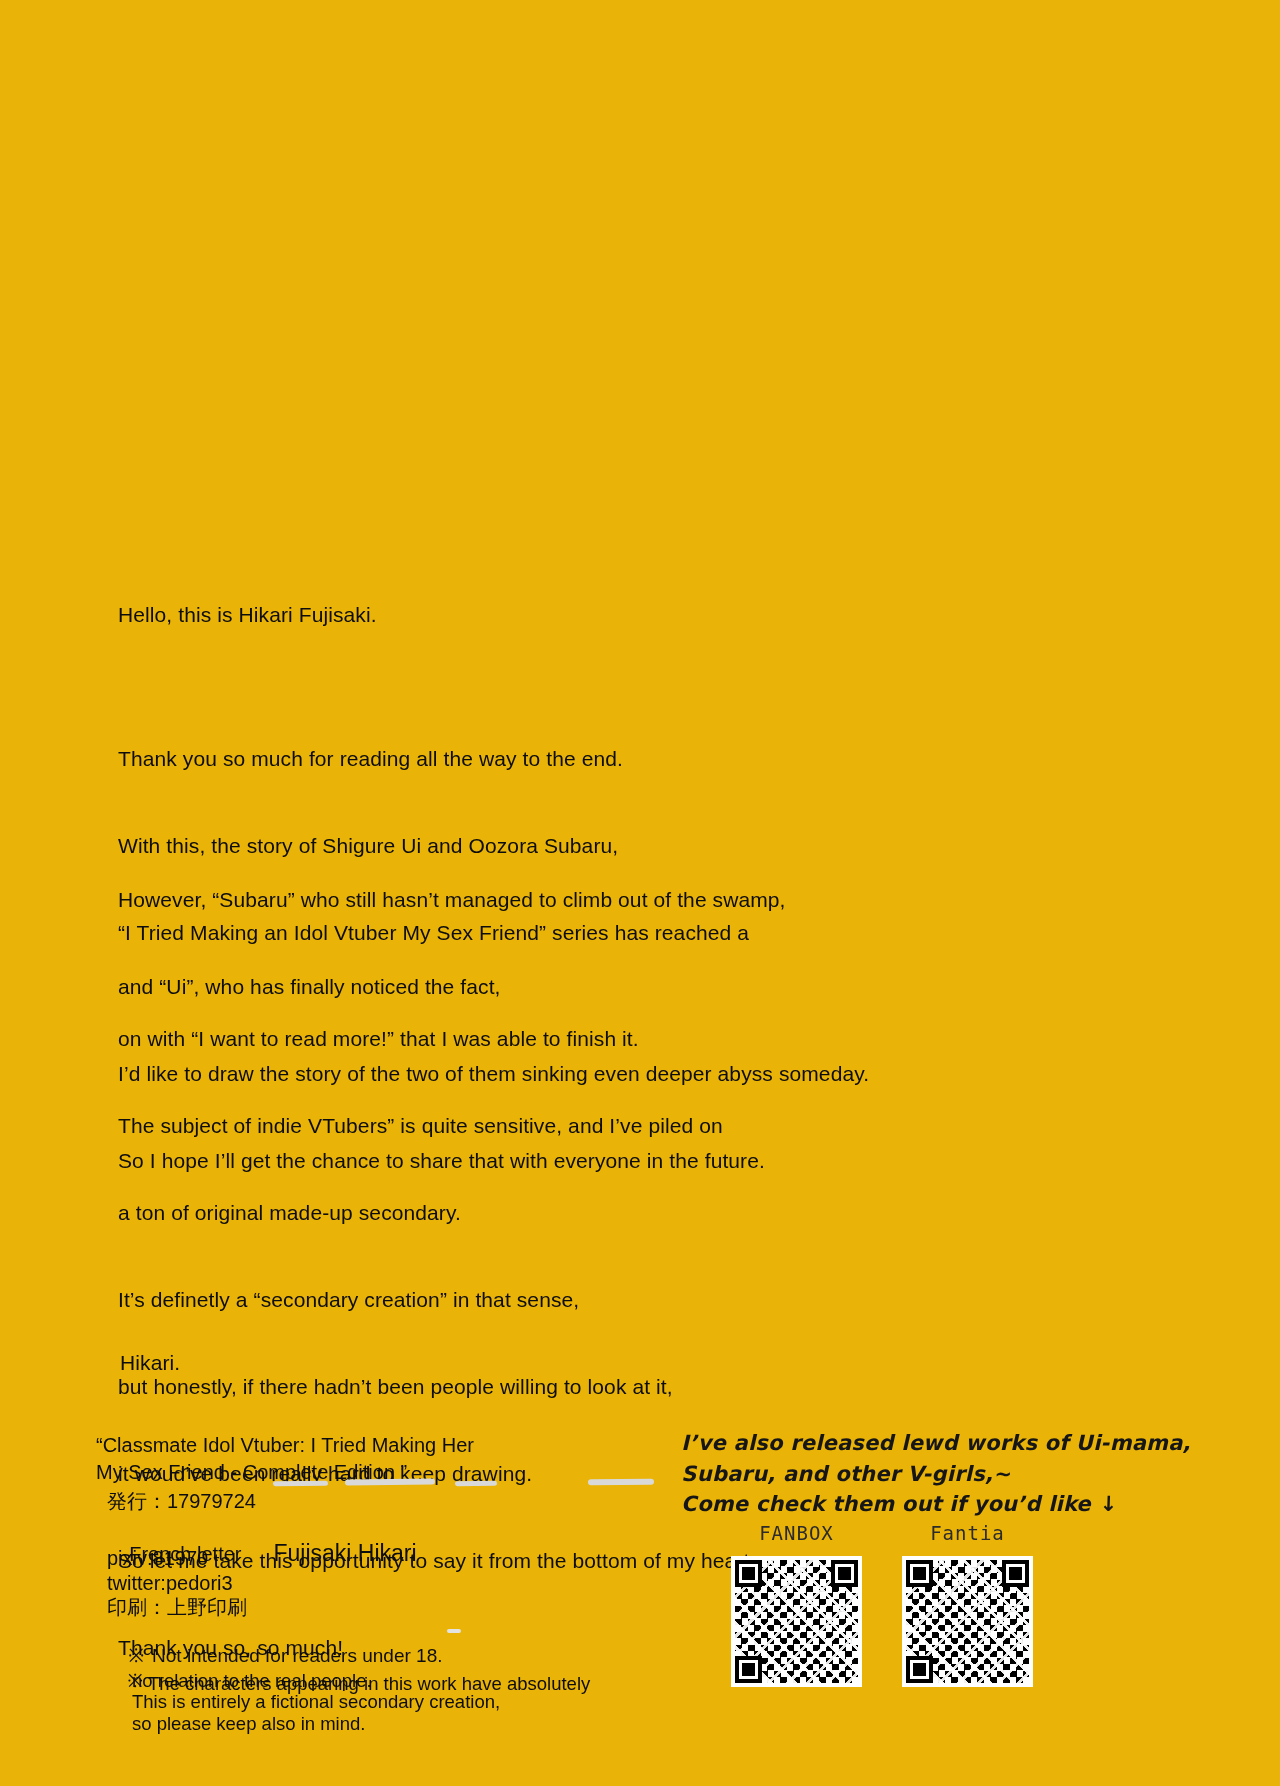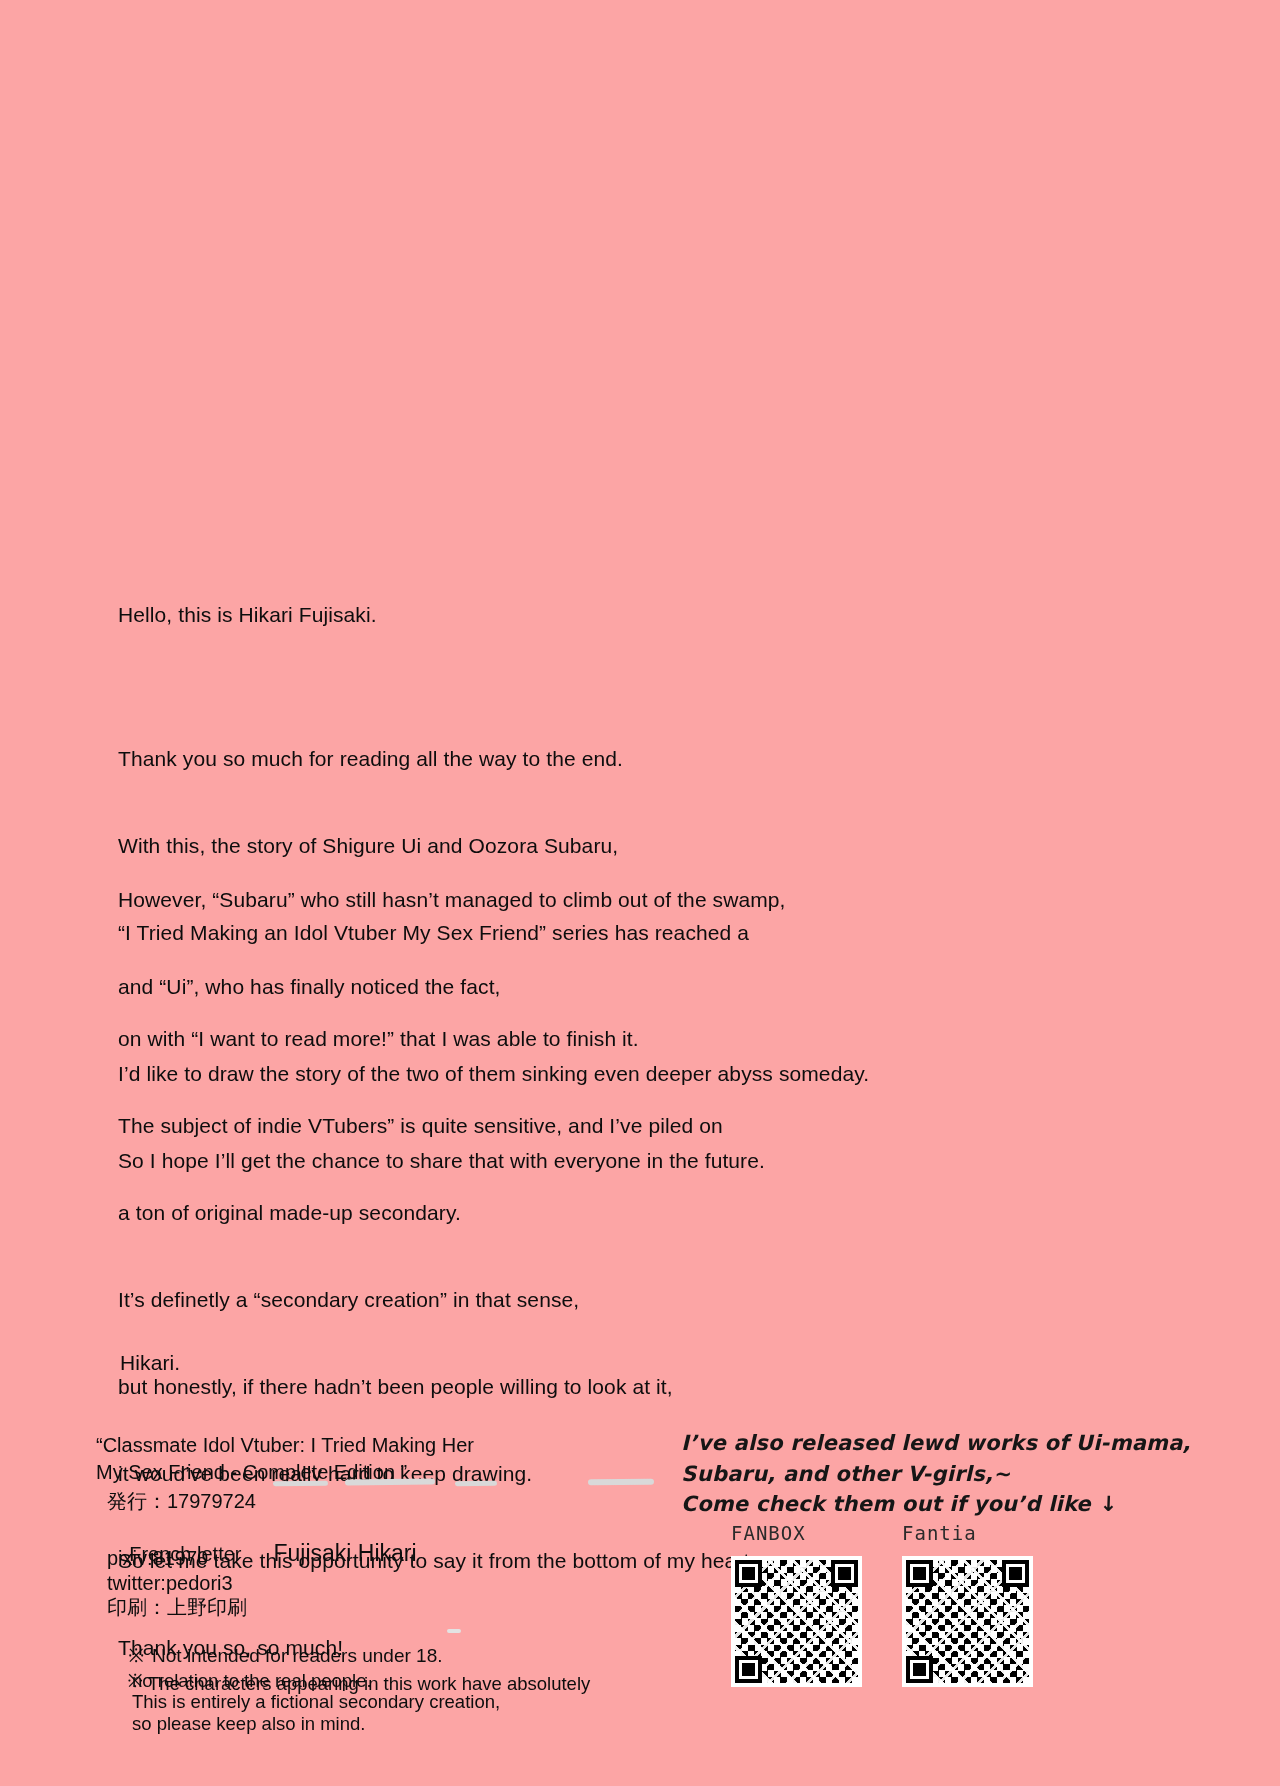--- a/index.html
+++ b/index.html
@@ -1,20 +1,20 @@
 <!DOCTYPE html>
 <html><head>
 <meta charset="utf-8">
 <style>
   html, body { margin: 0; padding: 0; background: #ffffff; }
   .page {
     position: relative;
     width: 1280px;
     height: 1786px;
-    background: #fca5a5;
+    background: #eab308;
     overflow: hidden;
     font-family: "Liberation Sans", sans-serif;
     color: #0d0d0d;
   }
   .abs { position: absolute; }
   
   .body-text { font-size: 21px; line-height: 29px; letter-spacing: 0.1px; white-space: pre; }
   .greeting { left: 118px; }
   .para { left: 118px; }
   
@@ -39,21 +39,21 @@
     color: #161616;
     transform: skewX(-2deg);
     white-space: pre;
   }
   .qr-label {
     font-family: "DejaVu Sans Mono", monospace;
     font-size: 19px;
     letter-spacing: 1px;
     color: #2b2b2b;
     width: 131px;
-    text-align: left;
+    text-align: center;
   }
   .qr { width: 131px; height: 131px; background: #ffffff; }
   .qr-pattern {
     position: absolute; inset: 4px;
     background-image:
       repeating-linear-gradient(45deg, rgba(255,255,255,0) 0 7px, rgba(255,255,255,0.95) 7px 10px, rgba(255,255,255,0) 10px 17px),
       repeating-linear-gradient(135deg, rgba(255,255,255,0) 0 11px, rgba(255,255,255,0.9) 11px 14px),
       conic-gradient(#000 0 25%, #fff 25% 50%, #000 50% 75%, #fff 75%);
     background-size: auto, auto, 13px 13px;
   }

